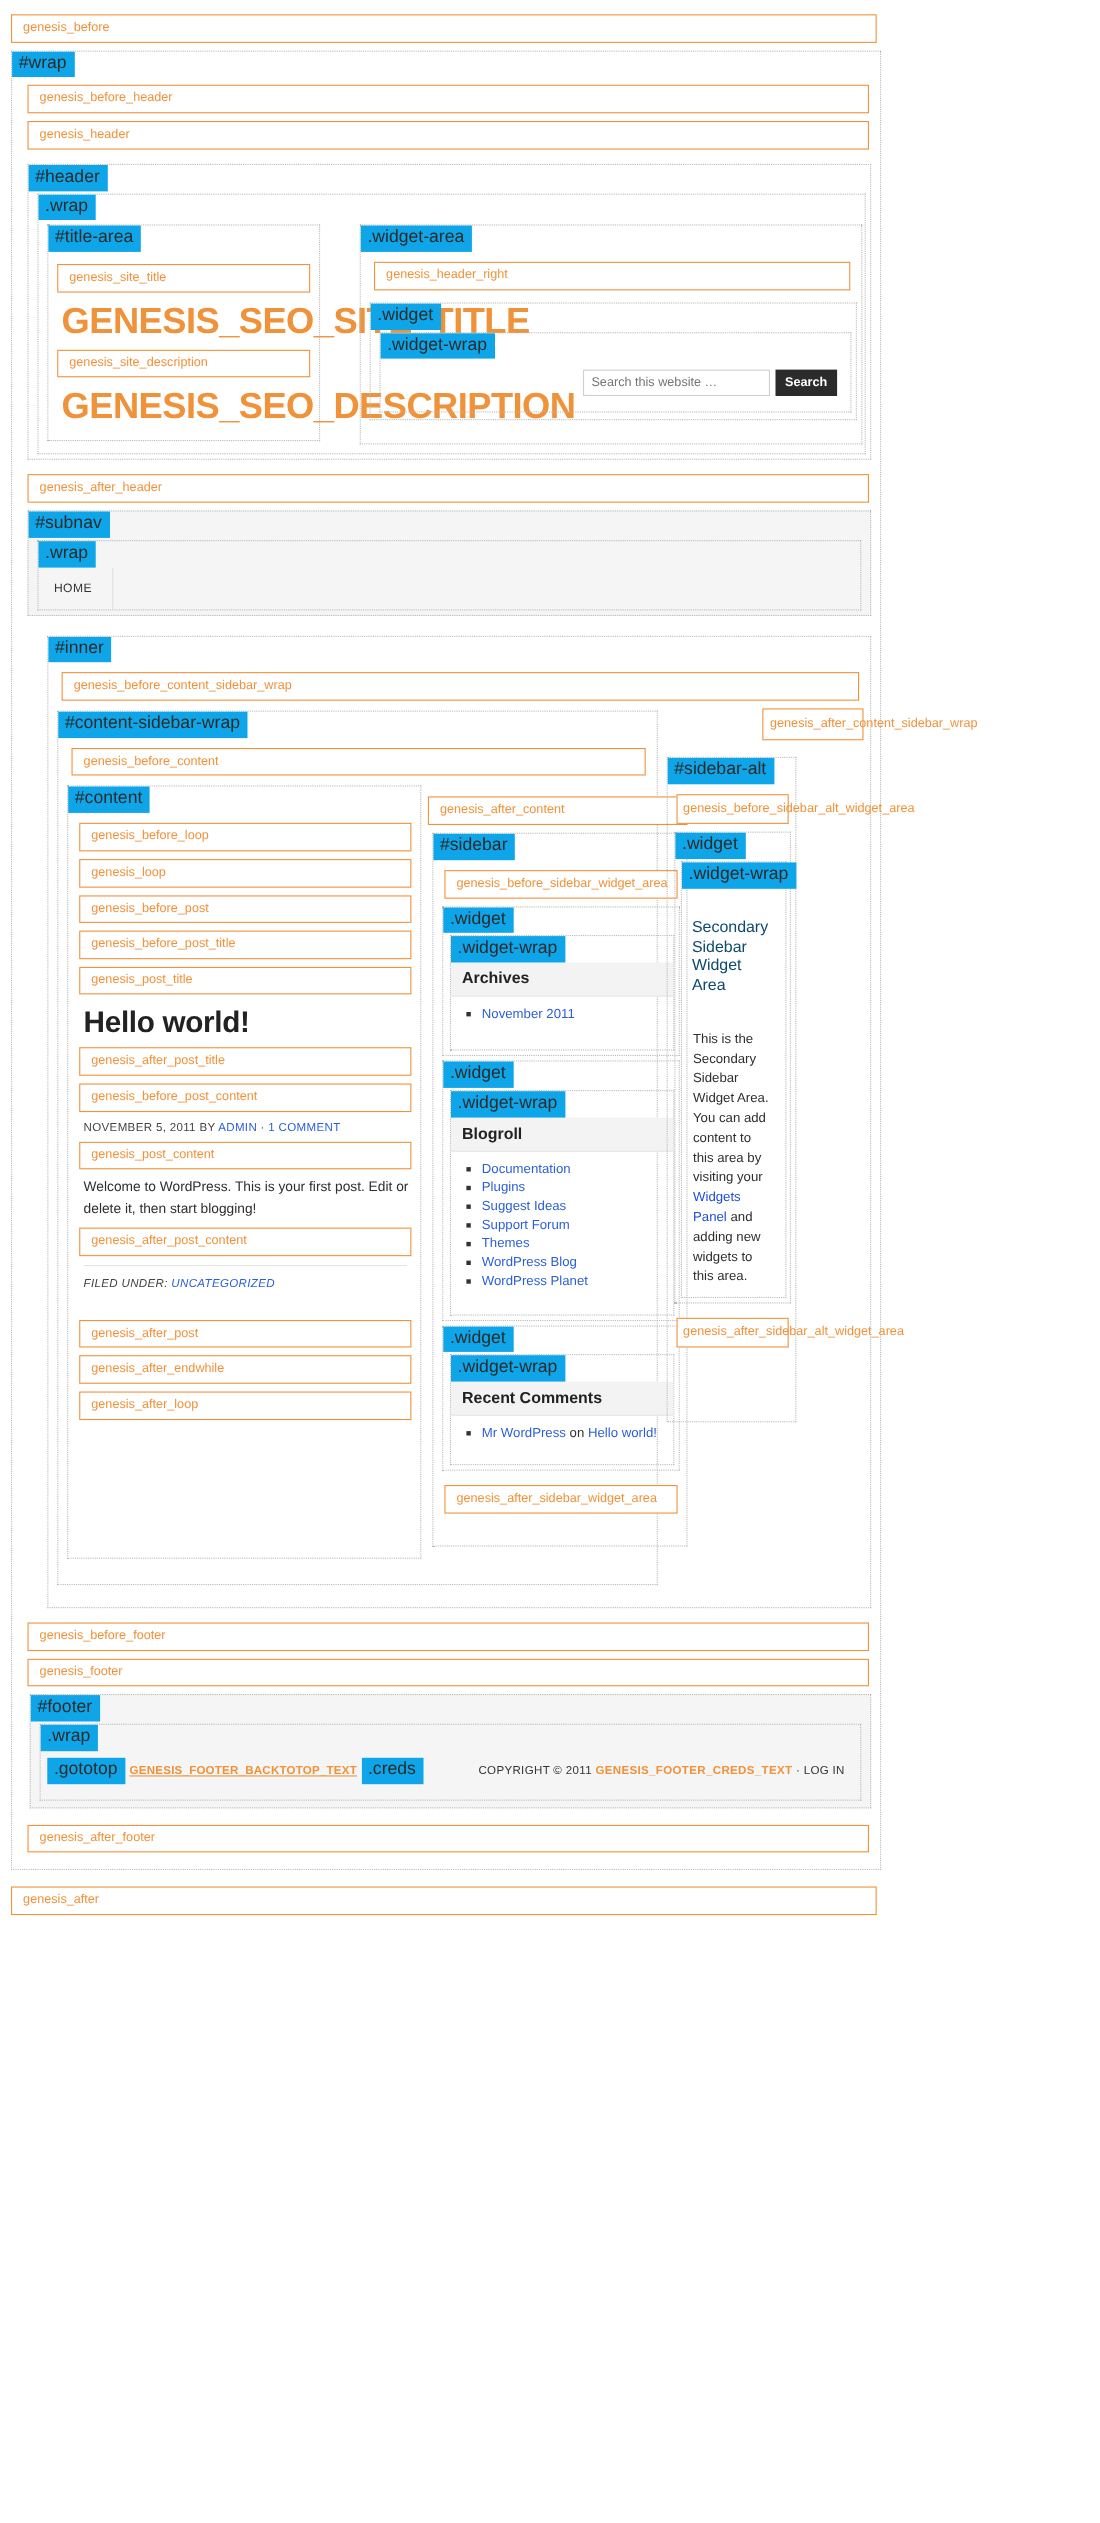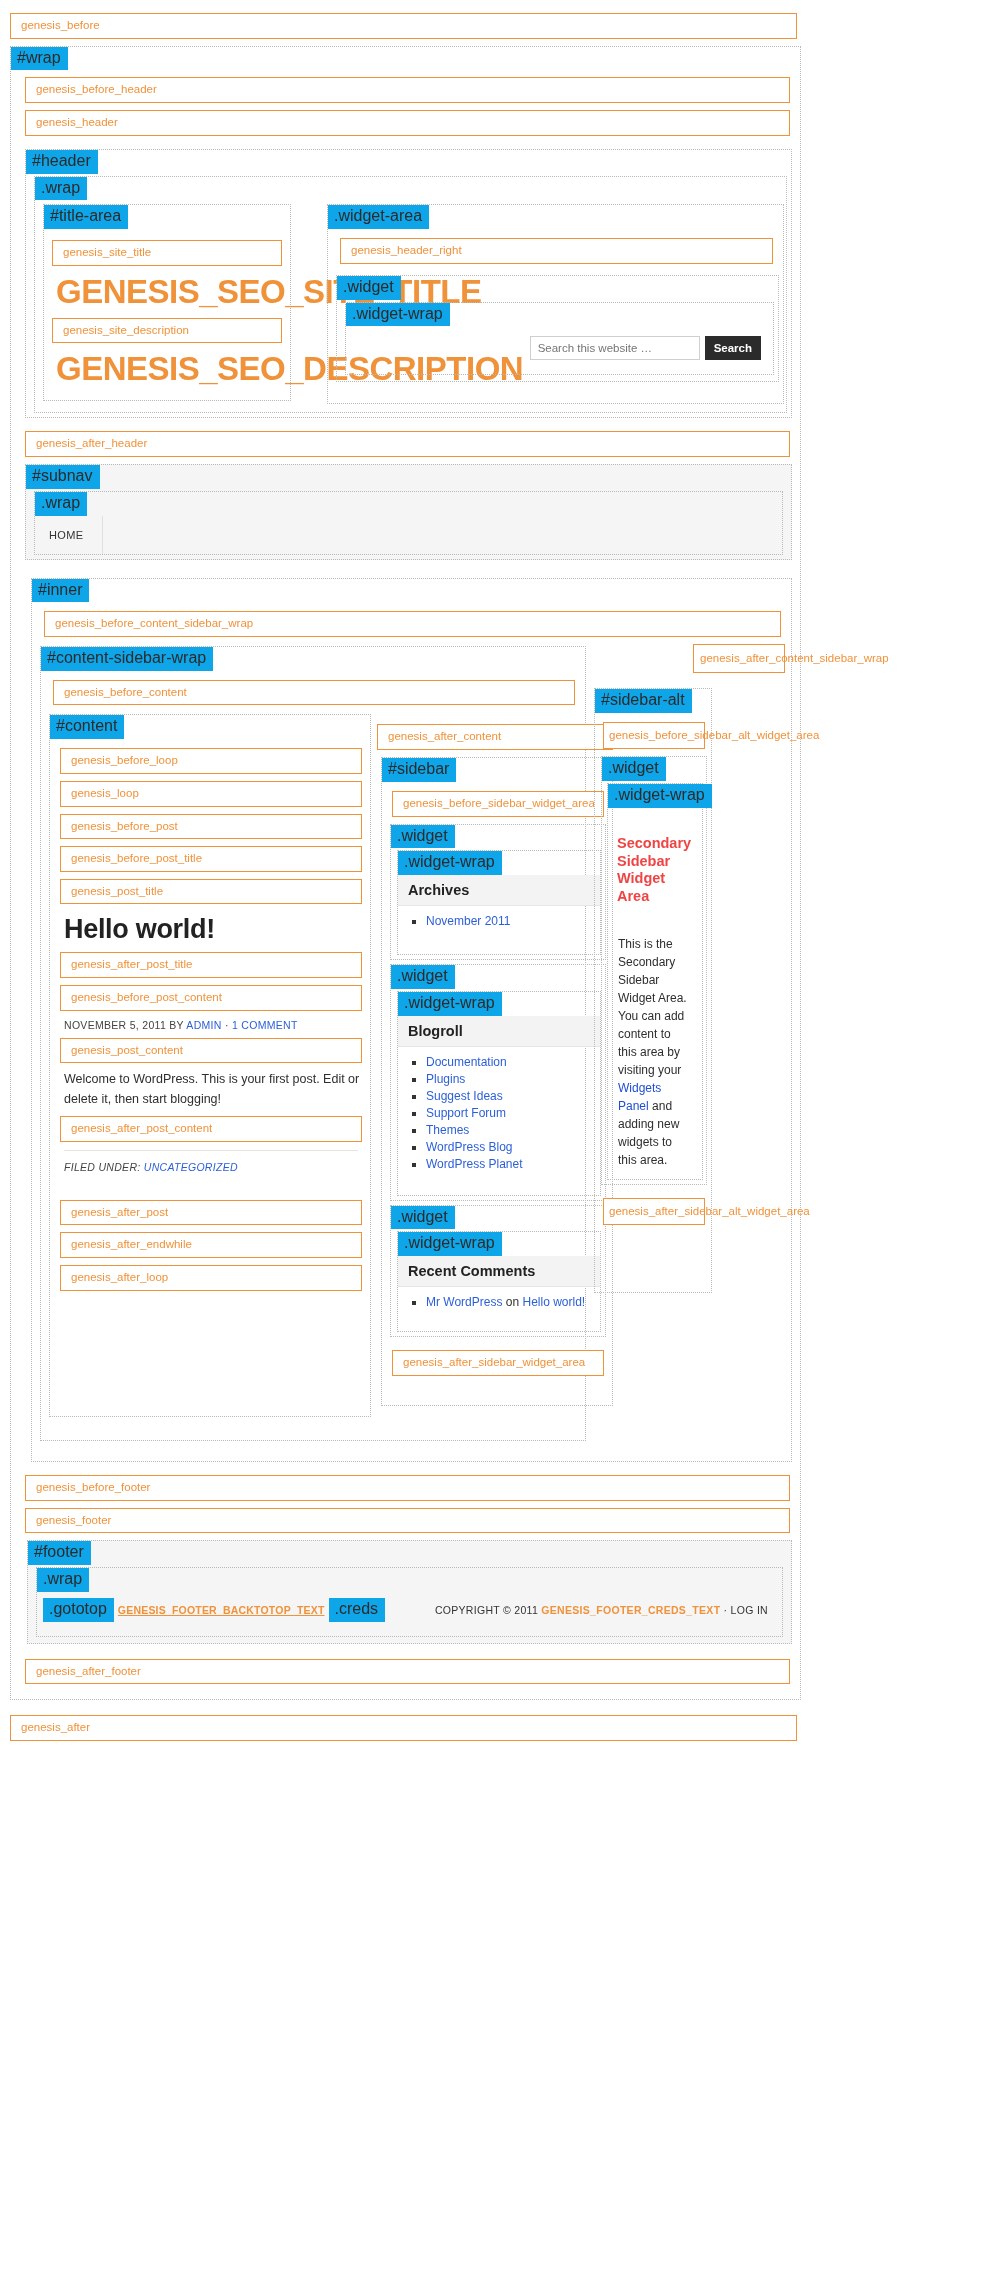--- a/index.html
+++ b/index.html
@@ -142,21 +142,21 @@
     padding:7px 10px 7px 10px;
     margin:0;
   }
   .widget-list { list-style:square; margin:8px 0 10px 0; padding-left:28px; }
   .widget-list li { margin:3px 0; font-size:12px; }
   .widget-list a { color:#2b5fd9; text-decoration:none; }
   .widget-body { padding:8px 10px 10px 10px; font-size:12px; line-height:1.5; color:#2e2e2e; }
   .widget-body a { color:#1d4ed8; text-decoration:none; }
   .widget-alt-title{
     font-family:"Liberation Sans Narrow","Liberation Sans", sans-serif;
-    font-weight:bold; font-size:14.5px; color:#ef4444; padding:8px 9px 2px 9px; line-height:1.22;
+    font-weight:normal; font-size:14.5px; color:#0c4a6e; padding:8px 9px 2px 9px; line-height:1.22;
   }
 
   
   .footer-row {
     display:flex; align-items:center; justify-content:space-between;
     padding:6px 10px 6px 6px;
   }
   .creds {
     font-size:10.5px; color:#333; letter-spacing:0.3px; text-transform:uppercase;
     text-align:right; padding-right:4px;
@@ -252,21 +252,21 @@
       <div class="box" style="margin:2px 8px 4px 8px;">
         <div class="tagrow"><span class="tag">.wrap</span></div>
         <ul class="navlist">
           <li>
             <a href="#">HOME</a>
           </li>
         </ul>
       </div>
     </div>
 
-    <div class="box" style="margin:18px 8px 2px 20px; position:relative;">
+    <div class="box" style="margin:18px 8px 2px 32px; position:relative;">
       <div class="tagrow"><span class="tag">#inner</span></div>
 
       <div style="padding:2px 10px 0 12px;">
         <div class="hook">
           <span>genesis_before_content_sidebar_wrap</span>
         </div>
       </div>
 
       <div class="hook" style="position:absolute; right:6px; top:58px; width:92px; padding:6px 6px; line-height:1.32;">
         <span>genesis_after_content_sidebar_wrap</span>

